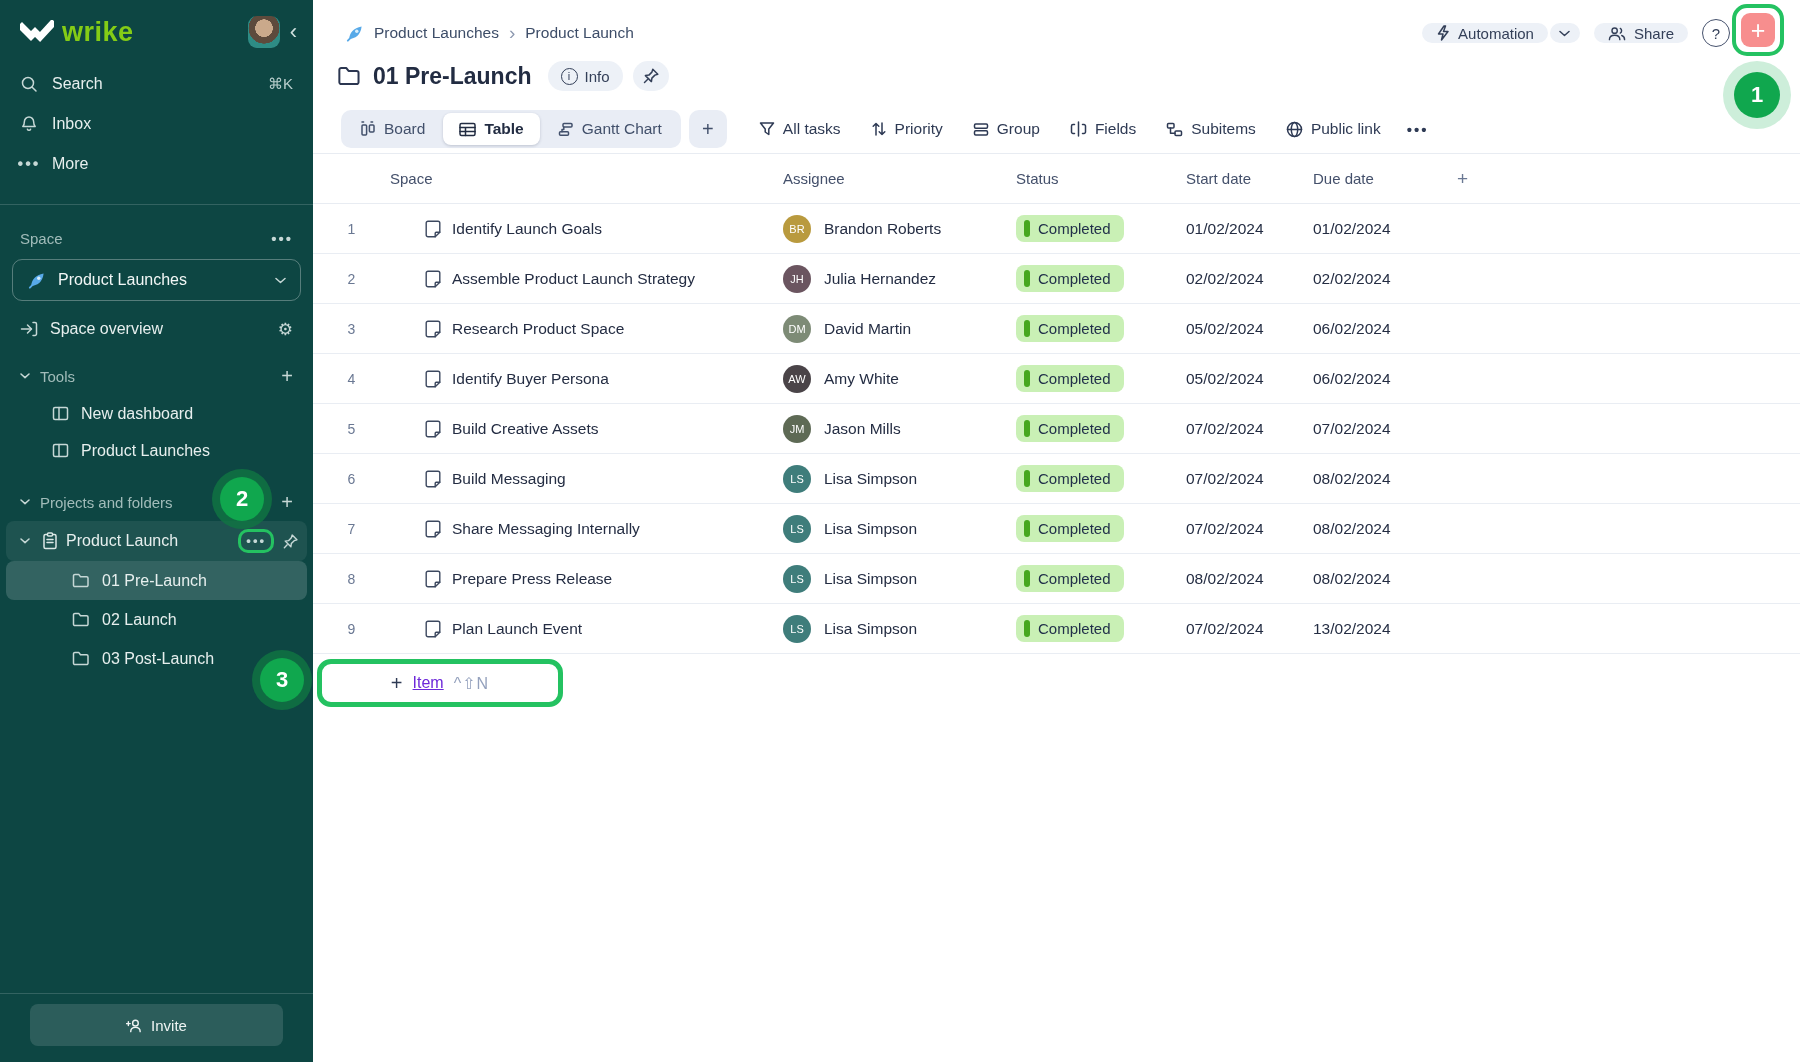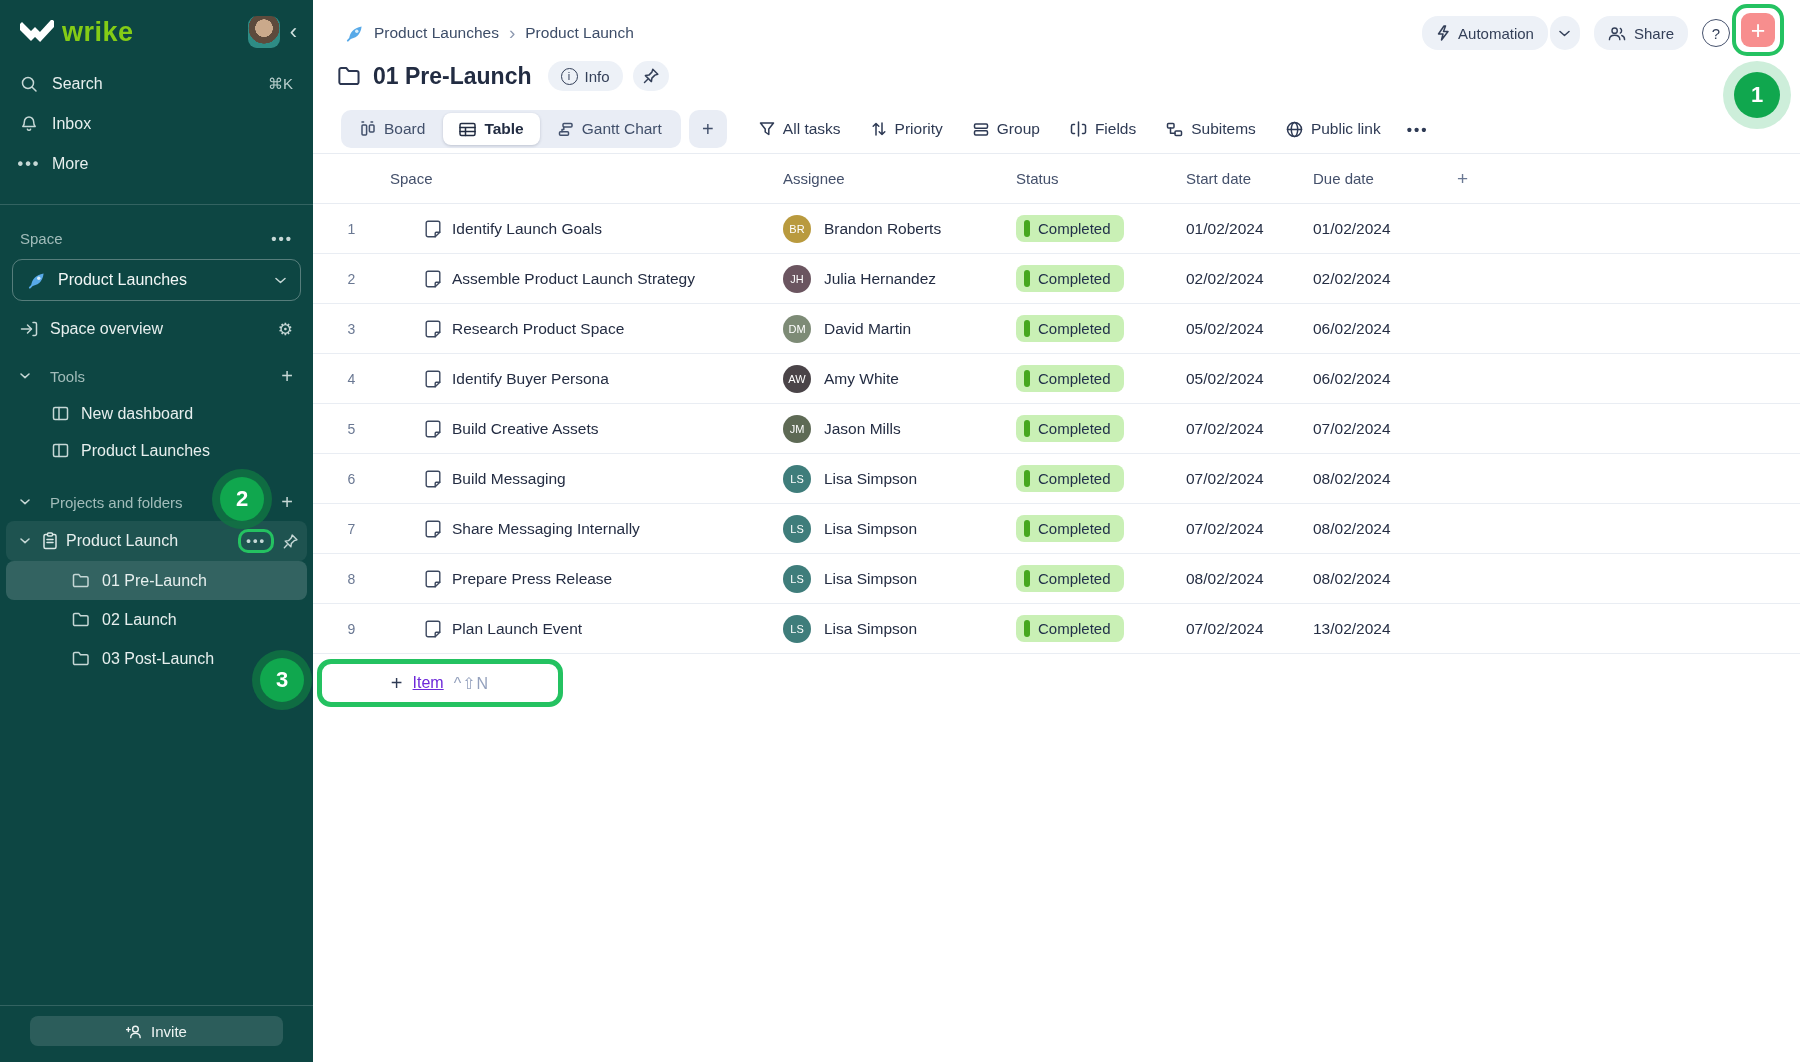--- a/index.html
+++ b/index.html
@@ -22,40 +22,40 @@
   .sb-divider { height:1px; background:rgba(255,255,255,.16); margin:20px 0 0 0; }
   .sb-section-label { margin-top:14px; height:38px; display:flex; align-items:center; padding:0 20px; color:#a2bcba; font-size:15px; }
   .dots { letter-spacing:2px; font-weight:bold; color:#c6d8d6; cursor:pointer; }
   .sb-section-label .dots { margin-left:auto; }
 
   .space-selector { margin:2px 12px 8px 12px; height:42px; border:1px solid rgba(255,255,255,.3); border-radius:10px; display:flex; align-items:center; gap:12px; padding:0 14px; font-size:16px; color:#f2f7f6; cursor:pointer; }
   .space-selector .chev { margin-left:auto; }
 
   .sb-row { height:40px; display:flex; align-items:center; gap:12px; padding:0 20px; font-size:16px; cursor:pointer; }
   .sb-row .trail { margin-left:auto; color:#c6d8d6; }
-  .sb-sec { color:#a2bcba; font-size:15px; gap:20px; height:38px; }
+  .sb-sec { color:#a2bcba; font-size:15px; gap:10px; height:38px; }
   .sb-sec .plus { margin-left:auto; font-size:20px; font-weight:300; color:#c6d8d6; }
   .sb-child { height:37px; display:flex; align-items:center; gap:12px; padding:0 20px 0 52px; font-size:16px; cursor:pointer; }
   .proj-row { margin:0 6px; height:40px; border-radius:8px; background:rgba(255,255,255,.07); display:flex; align-items:center; gap:8px; padding:0 8px 0 14px; font-size:16px; cursor:pointer; }
   .hl-ellipsis { margin-left:auto; border:3px solid #24c261; border-radius:10px; padding:0px 5px 2px 5px; line-height:1; }
   .folder-row { margin:0 6px; height:39px; border-radius:8px; display:flex; align-items:center; gap:12px; padding:0 8px 0 66px; font-size:16px; cursor:pointer; }
   .folder-row.selected { background:rgba(255,255,255,.16); }
   .sb-bottom { margin-top:auto; }
-  .invite-btn { margin:10px 30px 16px 30px; height:30px; width:253px; border:none; border-radius:8px; background:rgba(255,255,255,.13); color:#eef4f3; font-size:15px; font-family:inherit; display:flex; align-items:center; justify-content:center; gap:8px; cursor:pointer; }
+  .invite-btn { margin:10px 30px 16px 30px; height:42px; width:253px; border:none; border-radius:8px; background:rgba(255,255,255,.13); color:#eef4f3; font-size:15px; font-family:inherit; display:flex; align-items:center; justify-content:center; gap:8px; cursor:pointer; }
   .chev-down, .chev-right { display:flex; color:#c6d8d6; }
   svg.stroke { fill:none; stroke:currentColor; stroke-width:1.5; stroke-linecap:round; stroke-linejoin:round; }
 
   
   .main { flex:1; position:relative; background:#fff; }
   .topbar { height:50px; padding:16px 70px 0 32px; display:flex; align-items:center; }
   .breadcrumb { display:flex; align-items:center; gap:10px; font-size:15.5px; color:#3d4d68; }
   .crumb { cursor:pointer; }
   .crumb-sep { color:#8d99b0; font-size:19px; line-height:1; margin-top:-2px; }
   .tb-right { margin-left:auto; display:flex; align-items:center; gap:14px; }
-  .pill { height:34px; background:#edf1f7; border:none; border-radius:16px; display:flex; align-items:center; gap:8px; padding:0 14px; font-size:15px; color:#333f58; font-family:inherit; cursor:pointer; }
+  .pill { height:20px; background:#edf1f7; border:none; border-radius:16px; display:flex; align-items:center; gap:8px; padding:0 14px; font-size:15px; color:#333f58; font-family:inherit; cursor:pointer; }
   .split { display:flex; gap:2px; }
   .split .seg-chev { width:30px; padding:0; justify-content:center; }
   .help-circle { width:28px; height:28px; border-radius:50%; border:1.6px solid #465color; border:1.6px solid #46526d; color:#333f58; display:flex; align-items:center; justify-content:center; font-size:15px; cursor:pointer; }
 
   .add-task-box { position:absolute; top:4px; right:16px; width:52px; height:52px; border:4px solid #24c261; border-radius:15px; background:#fff; display:flex; align-items:center; justify-content:center; }
   .add-task-btn { width:34px; height:34px; border:none; border-radius:9px; background:#f78e8e; color:#fff; font-size:25px; line-height:30px; font-family:inherit; cursor:pointer; }
 
   .titlebar { margin:8px 0 0 24px; height:36px; display:flex; align-items:center; gap:10px; }
   .page-title { font-size:23px; font-weight:bold; color:#222c42; margin:0 6px 0 2px; }
   .title-icon { color:#2b3650; display:flex; }

